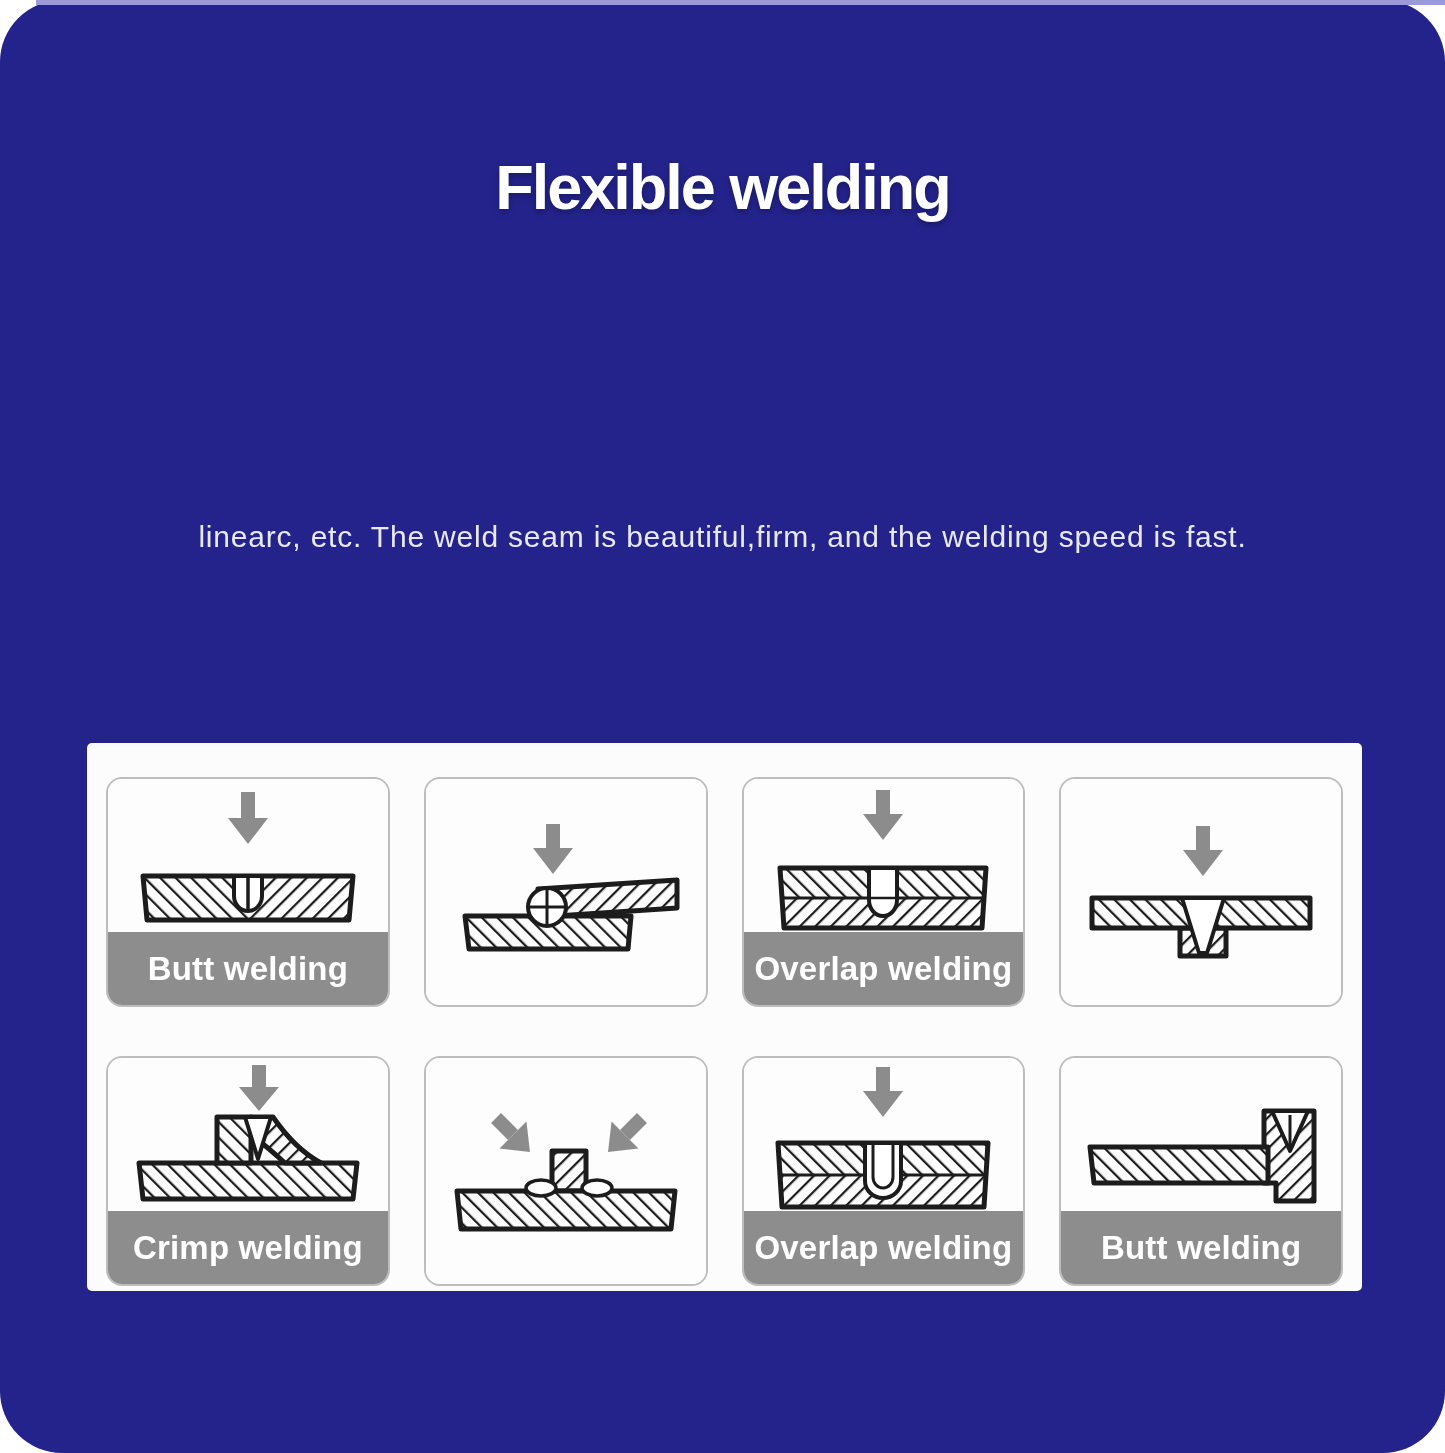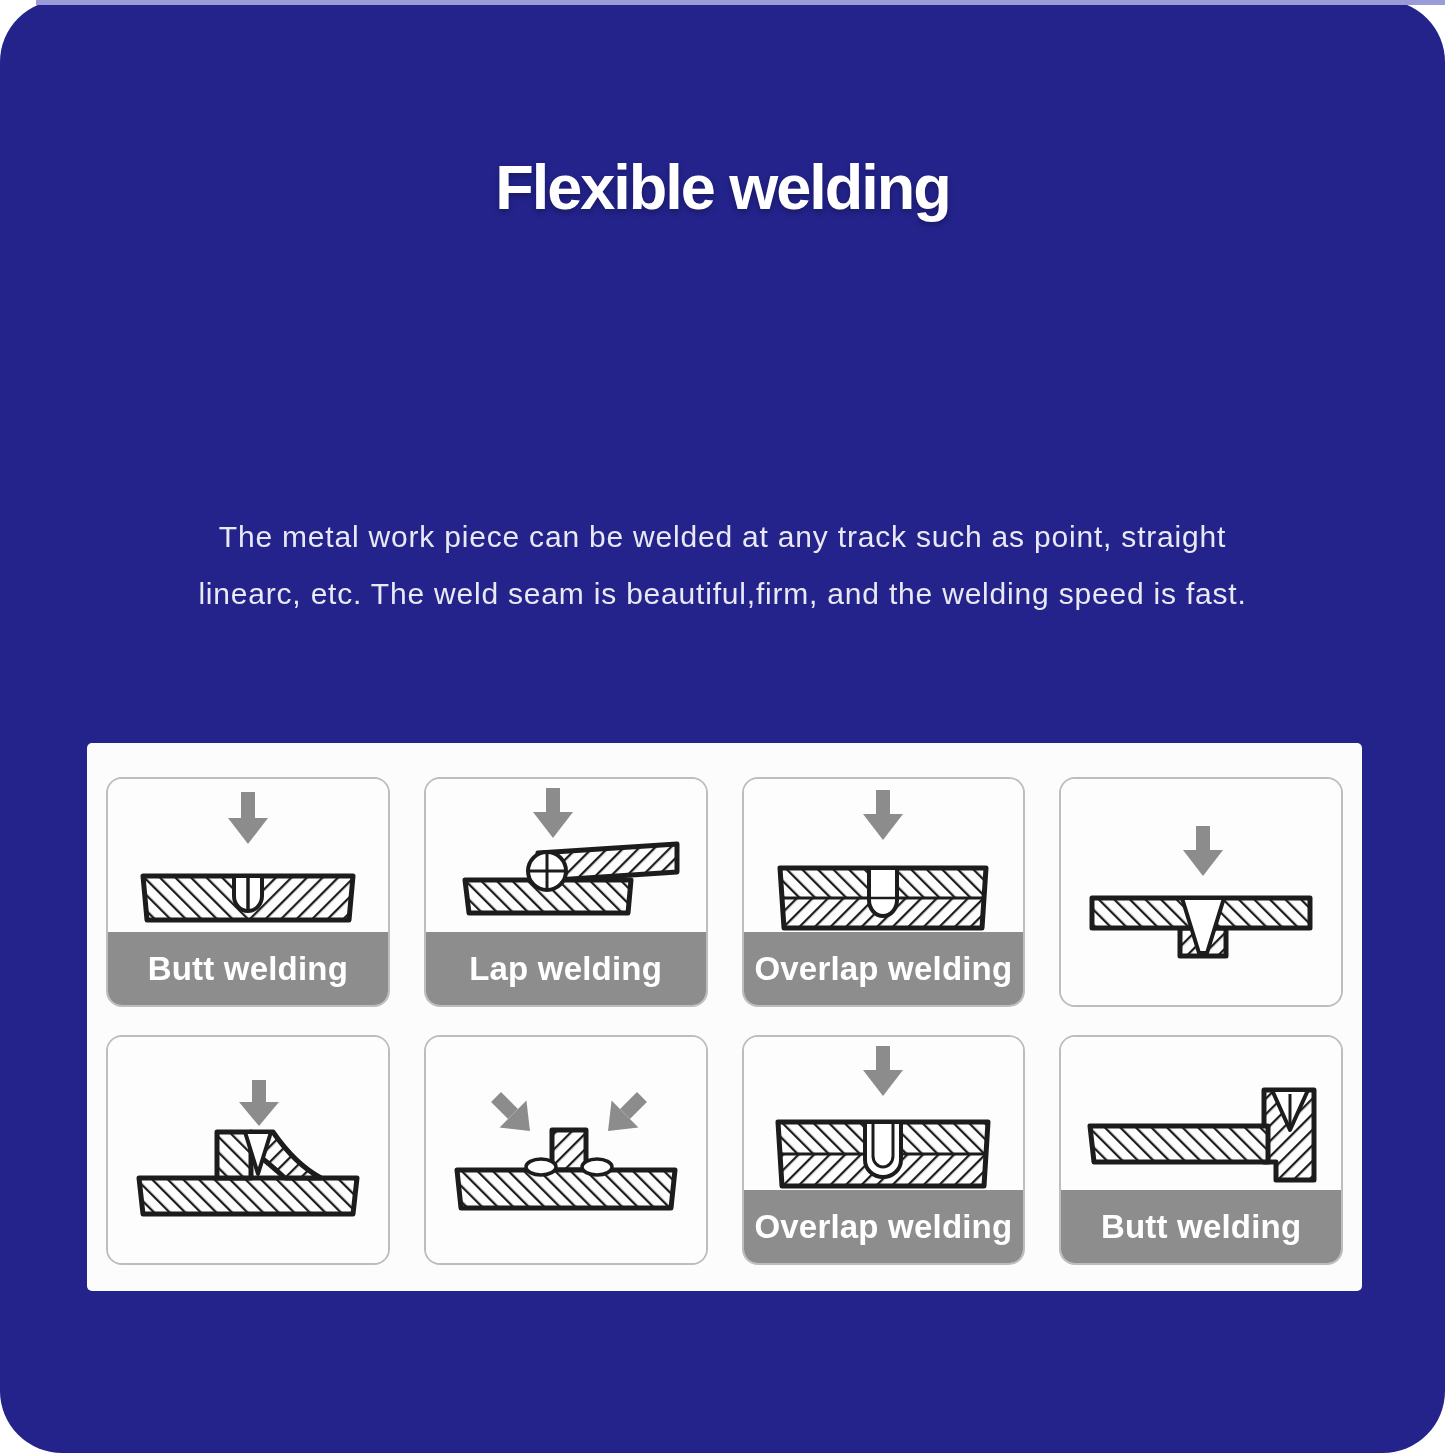--- a/index.html
+++ b/index.html
@@ -28,21 +28,21 @@
     width:1260px;text-align:center;color:#e9e9f5;z-index:2;
   }
   .desc-line{
     font-size:30px;line-height:57px;letter-spacing:0.8px;white-space:nowrap;
   }
   .panel{
     position:absolute;left:87px;top:743px;width:1275px;height:548px;
     background:#fcfcfc;border-radius:5px;box-sizing:border-box;
     padding:34px 19px 0 19px;z-index:2;
     display:grid;grid-template-columns:repeat(4,1fr);
-    grid-template-rows:230px 230px;gap:28px 34px;
+    grid-template-rows:230px 230px;gap:49px 34px;
   }
   .card{
     background:#fdfdfd;border:2px solid #bdbdbd;border-radius:16px;
     overflow:hidden;display:flex;flex-direction:column;box-sizing:border-box;
   }
   .card .art{
     flex:1;display:flex;align-items:center;justify-content:center;
     background:#fdfdfd;
   }
   .card .art svg{width:250px;height:152px;display:block;}
@@ -56,21 +56,20 @@
 <body>
 
 <div class="blue-card"></div>
 <div class="top-strip"></div>
 
 <div class="title-block">
   <div class="title-line">Flexible welding</div>
 </div>
 
 <div class="desc-block">
-  <div class="desc-line">The metal work piece can be welded at any track such as point, straight</div>
   <div class="desc-line">linearc, etc. The weld seam is beautiful,firm, and the welding speed is fast.</div>
 </div>
 
 <div class="panel">
 
   <div class="card">
     <div class="art">
       <svg viewBox="0 0 250 152">
         <defs>
           <pattern id="hA1" width="11" height="11" patternUnits="userSpaceOnUse" patternTransform="rotate(-45)">
@@ -113,21 +112,20 @@
           <rect x="105" y="8" width="14" height="24"></rect>
           <polygon points="92,32 132,32 112,58"></polygon>
         </g>
         <polygon points="24,100 190,100 187,133 28,133" fill="url(#hA2)" stroke="#1c1c1c" stroke-width="5" stroke-linejoin="round"></polygon>
         <polygon points="97,73 236,64 236,92 100,101" fill="url(#hB2)" stroke="#1c1c1c" stroke-width="5" stroke-linejoin="round"></polygon>
         <circle cx="106" cy="91" r="19" fill="#ffffff" stroke="#1c1c1c" stroke-width="4"></circle>
         <line x1="106" y1="72" x2="106" y2="110" stroke="#1c1c1c" stroke-width="3"></line>
         <line x1="87" y1="91" x2="125" y2="91" stroke="#1c1c1c" stroke-width="3"></line>
       </svg>
     </div>
-    <div class="label">Lap welding</div>
   </div>
 
   <div class="card">
     <div class="art">
       <svg viewBox="0 0 250 152">
         <defs>
           <pattern id="hA3" width="11" height="11" patternUnits="userSpaceOnUse" patternTransform="rotate(-45)">
             <rect width="11" height="11" fill="#fdfdfd"></rect>
               <line x1="0" y1="0" x2="0" y2="11" stroke="#1c1c1c" stroke-width="4.5"></line>
           </pattern>
@@ -191,20 +189,21 @@
         <g fill="#8c8c8c">
           <rect x="129" y="6" width="14" height="22"></rect>
           <polygon points="116,28 156,28 136,52"></polygon>
         </g>
         <polygon points="16,104 234,104 230,140 20,140" fill="url(#hA5)" stroke="#1c1c1c" stroke-width="5" stroke-linejoin="round"></polygon>
         <polygon points="94,58 128,58 128,104 94,104" fill="url(#hA5)" stroke="#1c1c1c" stroke-width="5" stroke-linejoin="round"></polygon>
         <path d="M128,58 L150,58 Q172,90 198,104 L162,104 Q140,84 128,76 Z" fill="url(#hB5)" stroke="#1c1c1c" stroke-width="5" stroke-linejoin="round"></path>
         <polygon points="122,58 135,100 148,58" fill="#ffffff" stroke="#1c1c1c" stroke-width="4" stroke-linejoin="round"></polygon>
       </svg>
     </div>
+    <div class="label">Crimp welding</div>
   </div>
 
   <div class="card">
     <div class="art">
       <svg viewBox="0 0 250 152">
         <defs>
           <pattern id="hA6" width="11" height="11" patternUnits="userSpaceOnUse" patternTransform="rotate(-45)">
             <rect width="11" height="11" fill="#fdfdfd"></rect>
               <line x1="0" y1="0" x2="0" y2="11" stroke="#1c1c1c" stroke-width="4.5"></line>
           </pattern>

